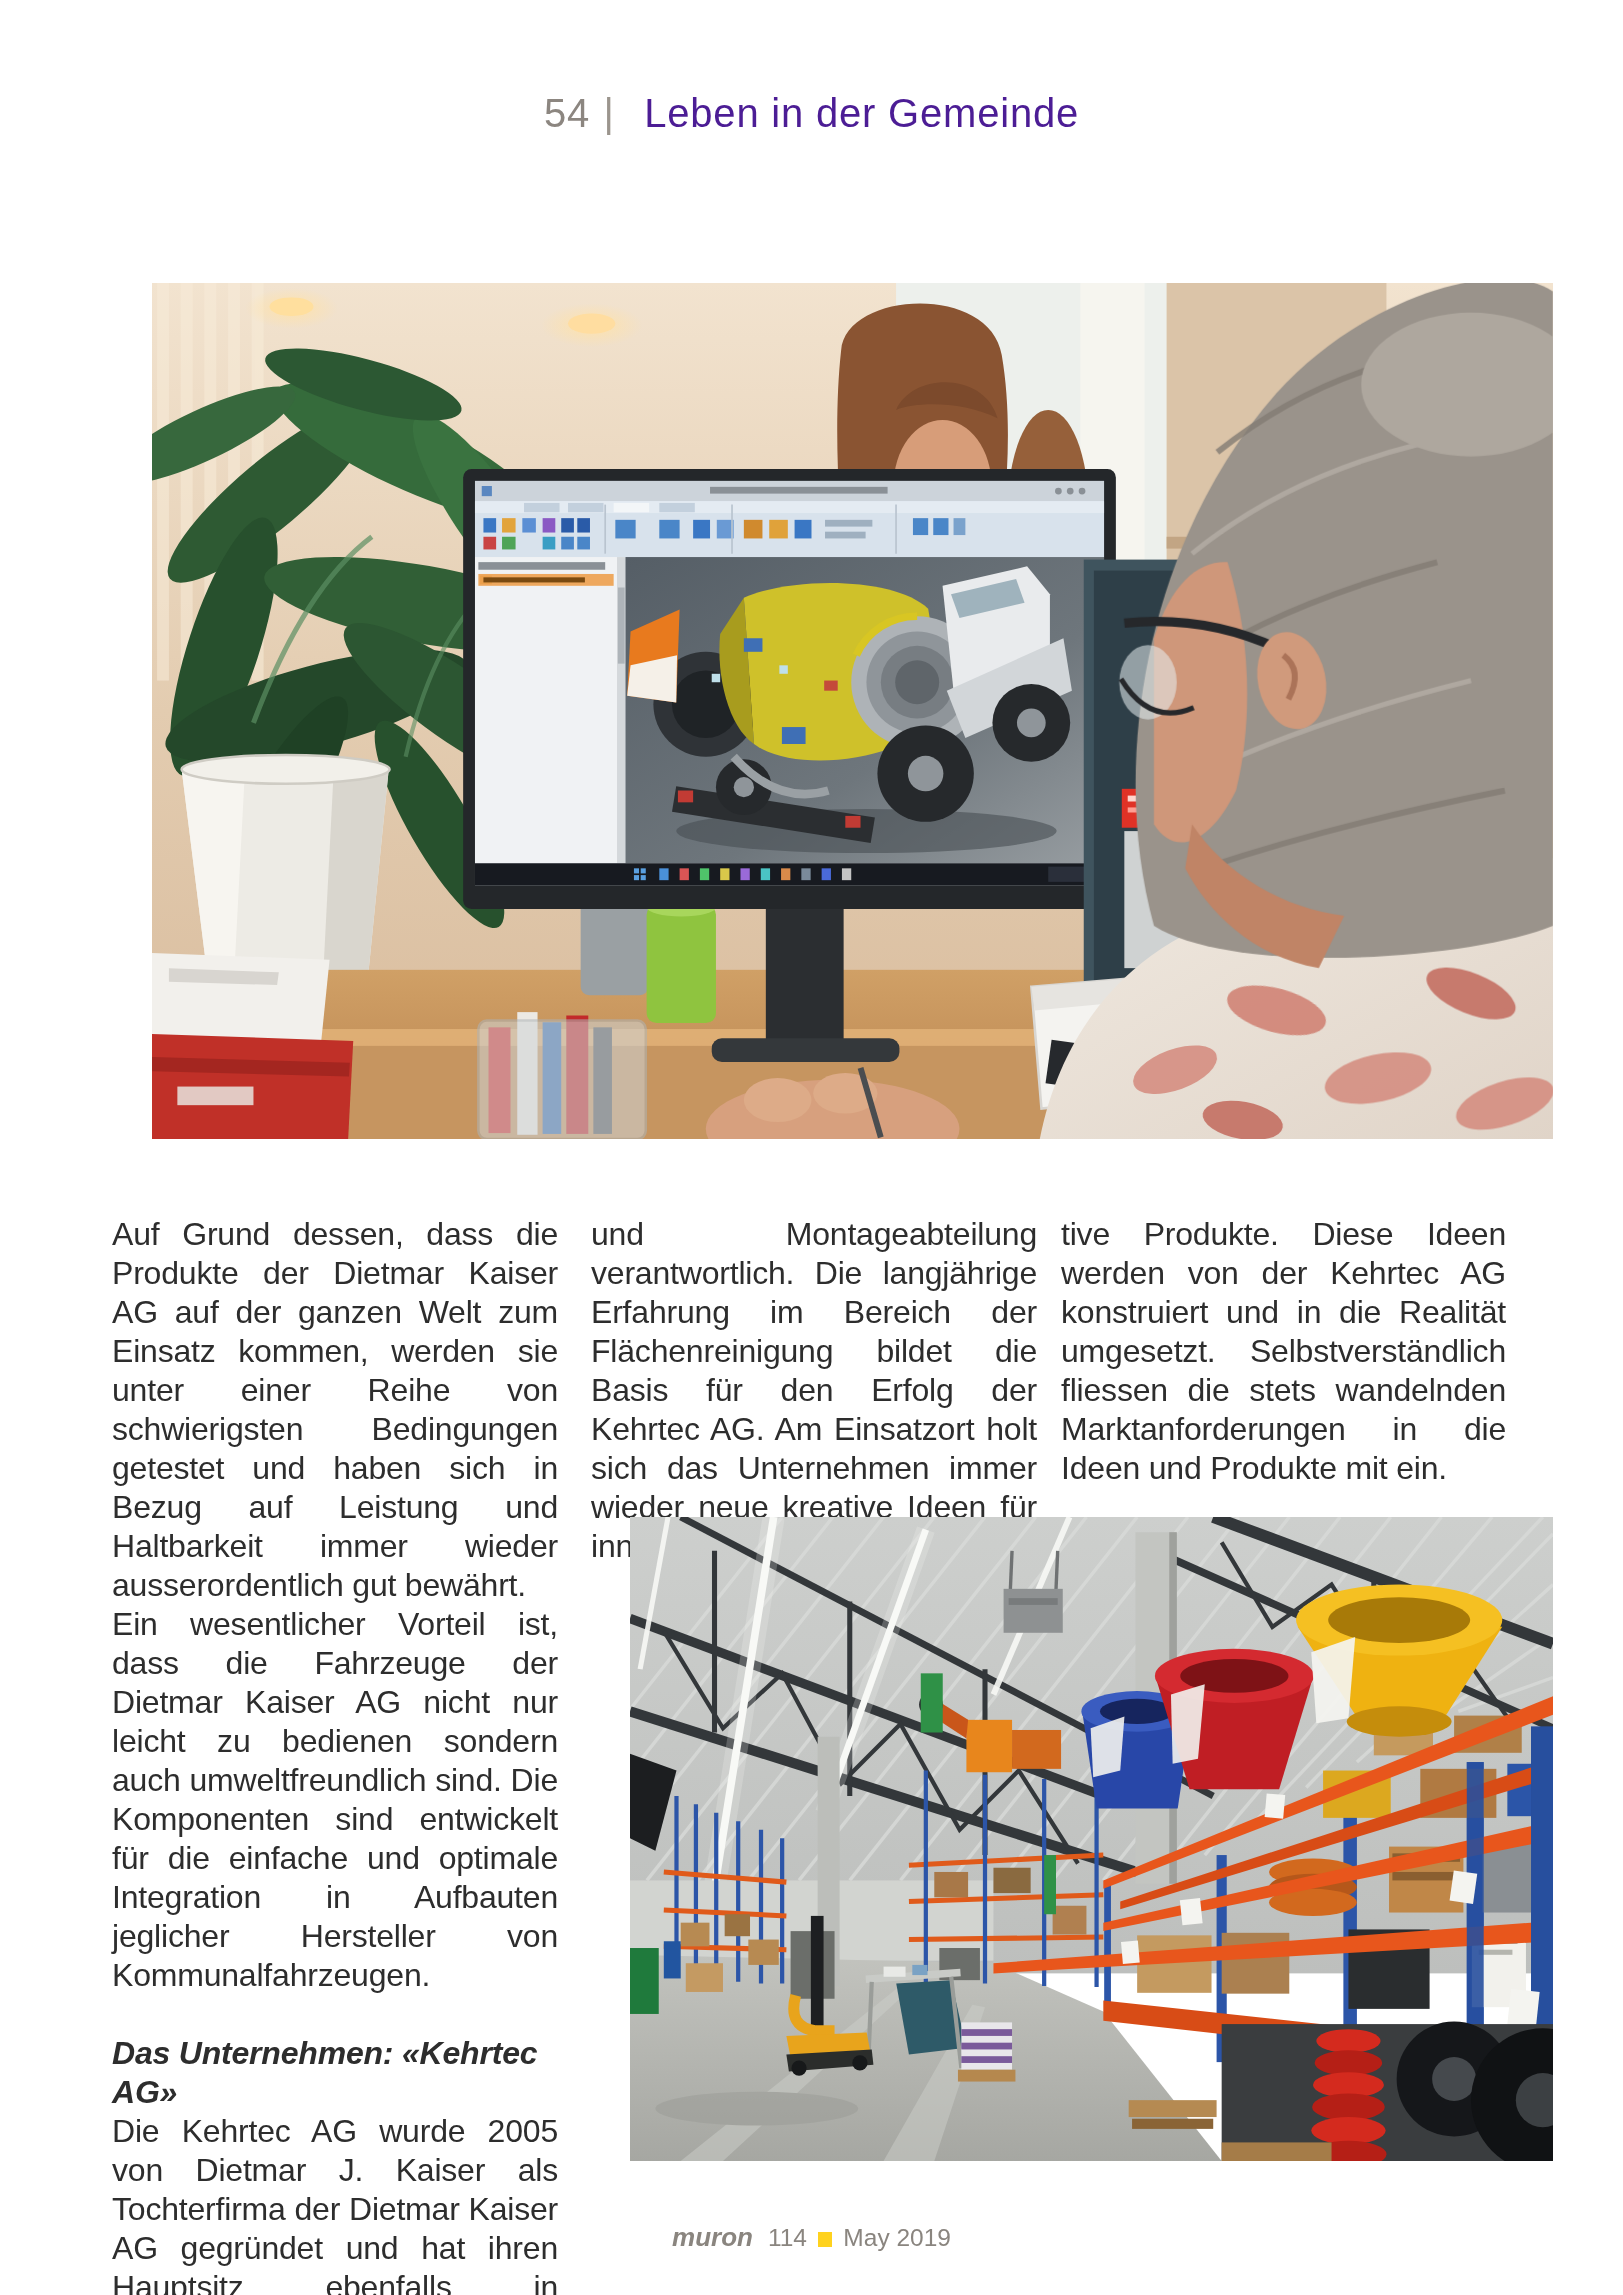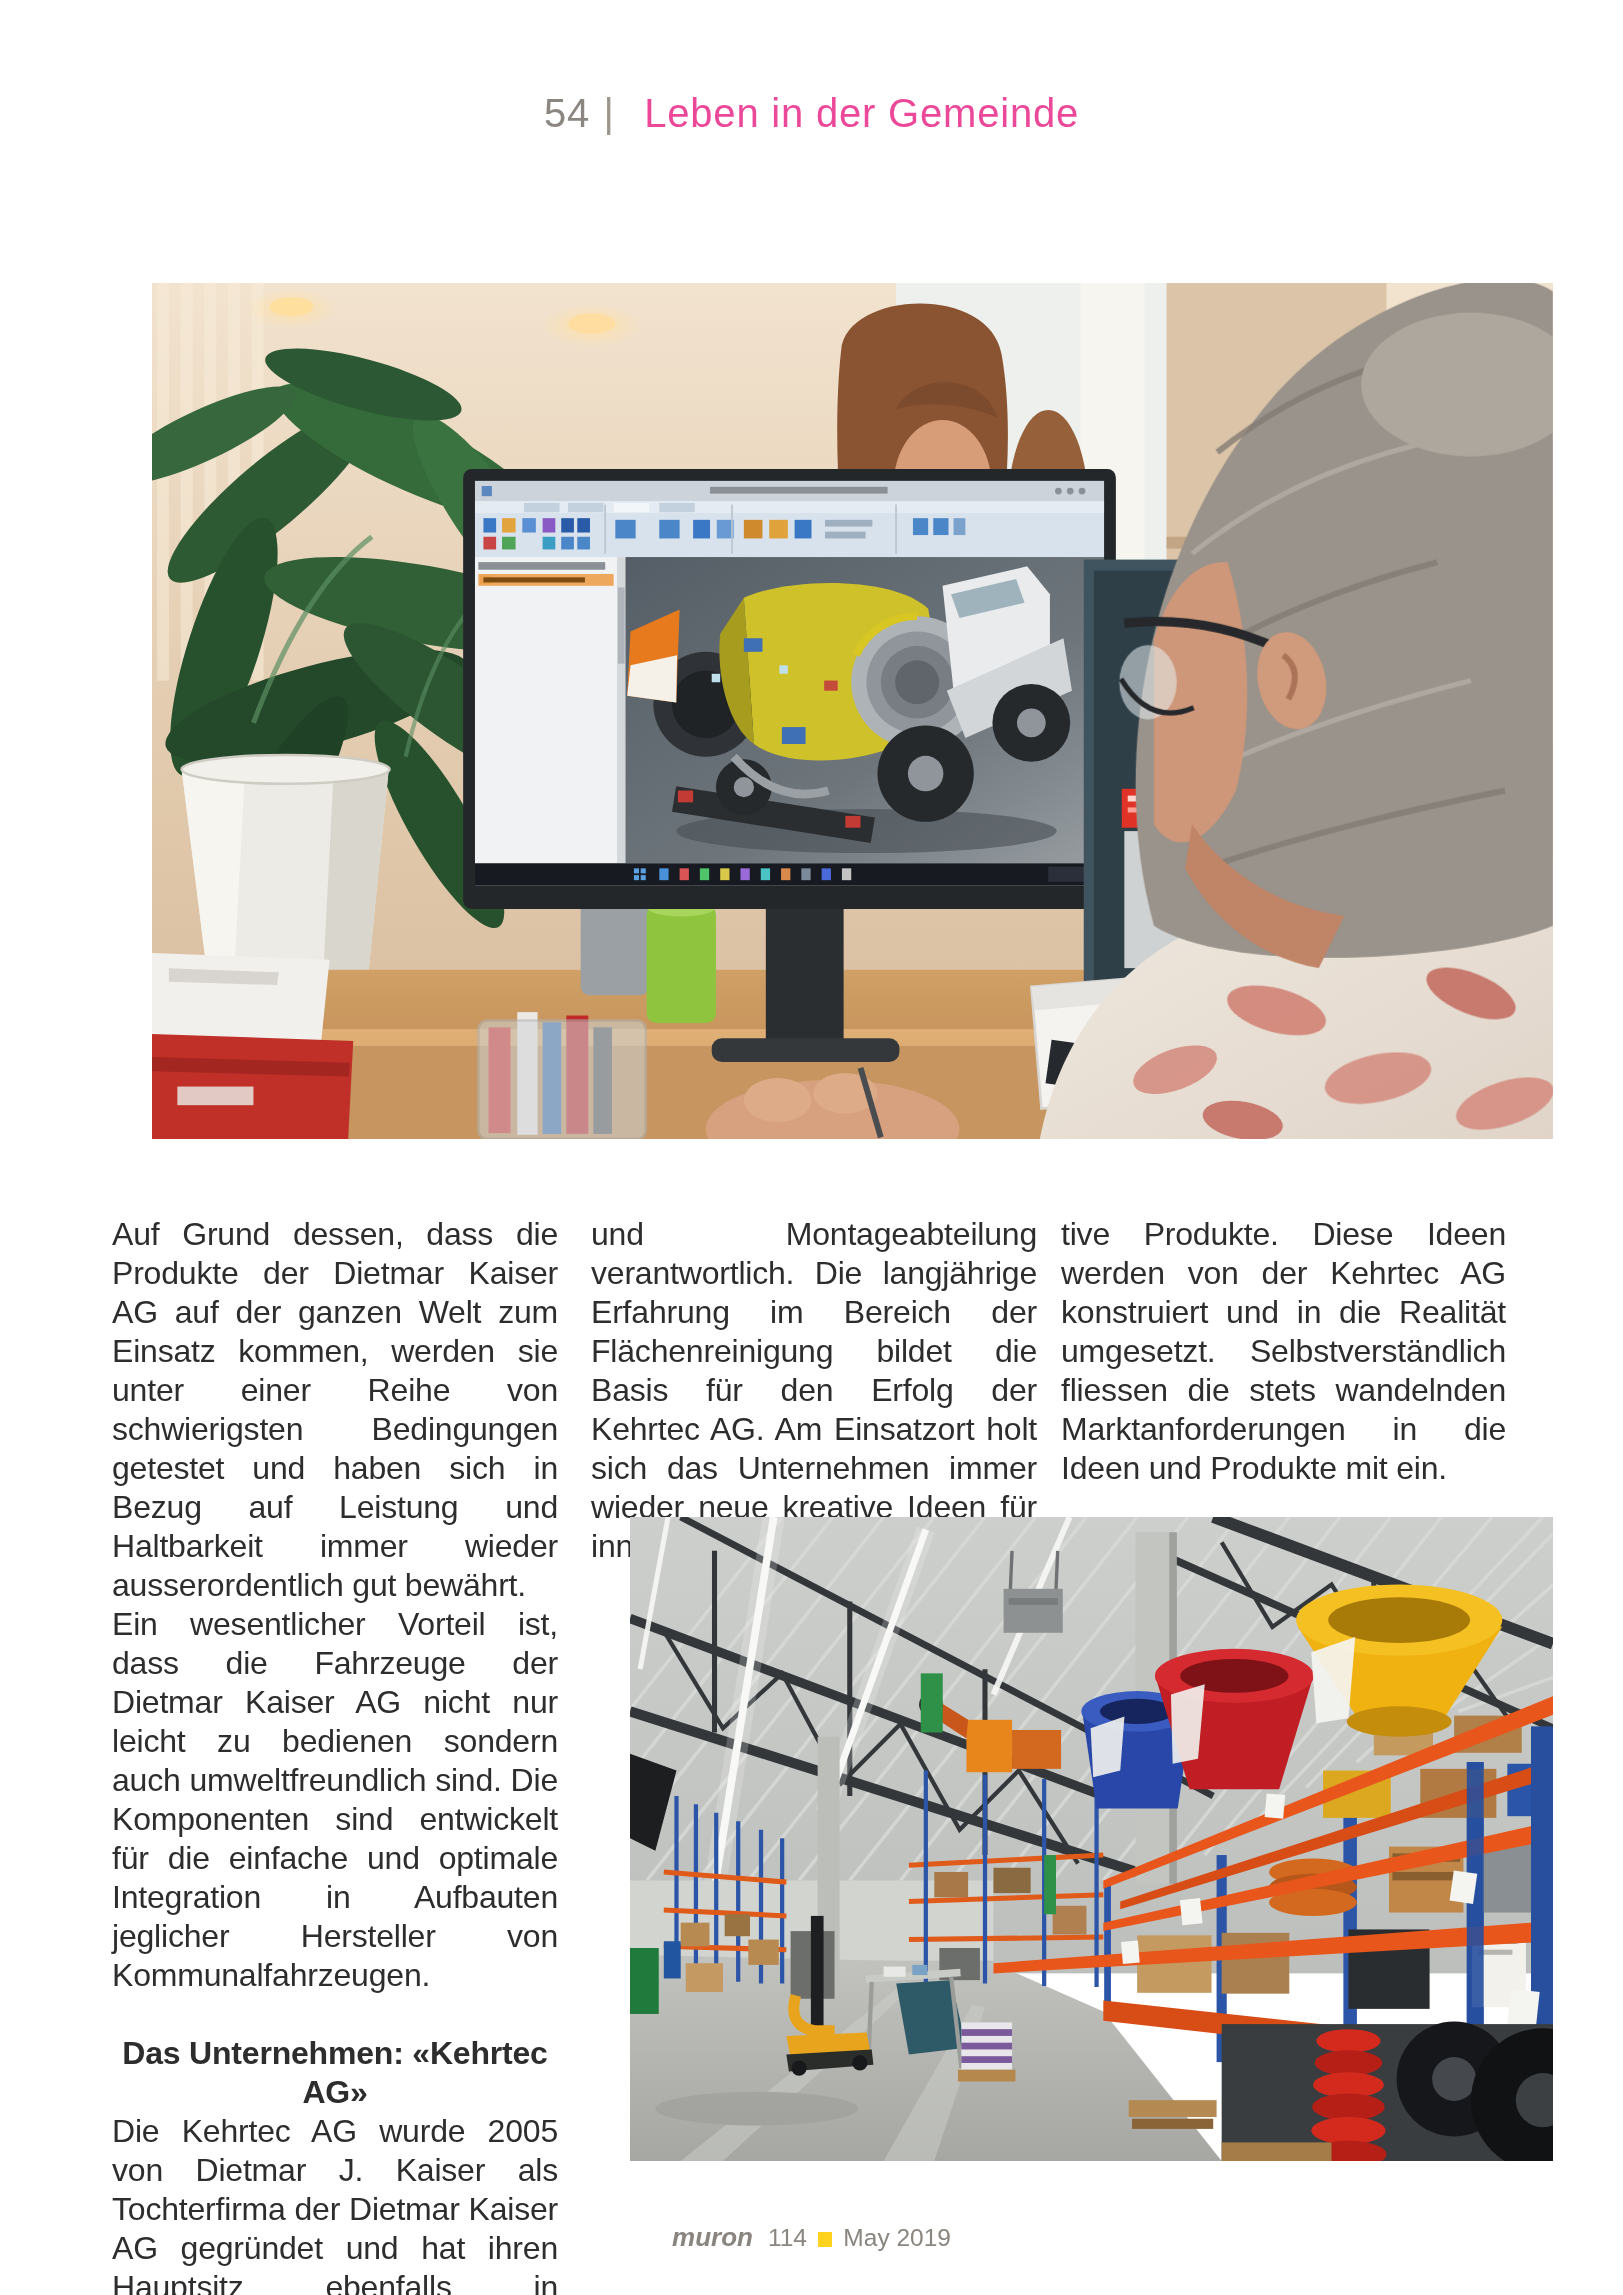--- a/index.html
+++ b/index.html
@@ -2,31 +2,31 @@
 <html lang="de" style="font-size:13.5px"><head>
 <meta charset="utf-8">
 <style>
   html,body{margin:0;padding:0;background:#ffffff;}
   .page{position:relative;width:1623px;height:2295px;background:#ffffff;overflow:hidden;
         font-family:"Liberation Sans","DejaVu Sans",sans-serif;}
   
   .hdr{position:absolute;left:0;right:0;top:91px;text-align:center;font-size:40px;letter-spacing:0.8px;}
   .hdr .num{color:#8C8680;}
   .hdr .div{color:#9B958D;margin:0 13.5px;font-weight:300;}
-  .hdr .sec{color:#ec4899;margin-left:16px;}
+  .hdr .sec{color:#4c1d95;margin-left:16px;}
   
   .photo{position:absolute;overflow:hidden;}
   .photo svg{display:block;width:100%;height:100%;}
   #photo-office{left:112px;top:269px;width:1401px;height:856px;}
   #photo-warehouse{left:590px;top:1503px;width:923px;height:644px;}
   
   .col{position:absolute;top:1215px;width:446px;font-size:32px;line-height:39px;
        color:#2D2D2D;text-align:justify;letter-spacing:-0.2px;}
   .col p{margin:0;}
-  .col .subhead{font-weight:bold;margin-top:39px;text-align:center;}
+  .col .subhead{font-weight:bold;font-style:italic;margin-top:39px;text-align:left;}
   #col-1{left:112px;}
   #col-2{left:591px;}
   #col-3{left:1039px;width:445px;margin-left:22px;}
   
   .ftr{position:absolute;left:0;right:0;top:2222px;text-align:center;font-size:24.5px;color:#8A857F;}
   .ftr .mag{font-style:italic;font-weight:bold;font-size:26px;margin-right:15px;}
   .ftr .sq{display:inline-block;width:14.4px;height:14.4px;background:#FFD21E;margin:0 11px;position:relative;top:0.8px;}
 </style>
 </head>
 <body>

